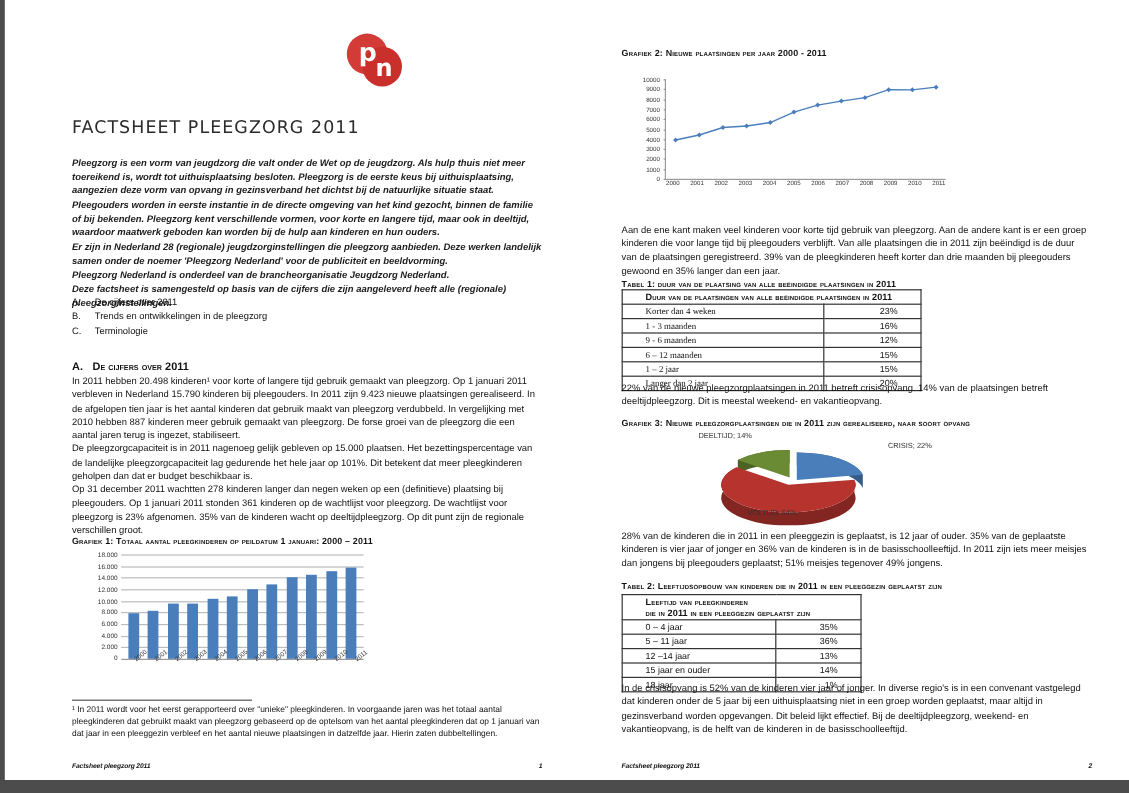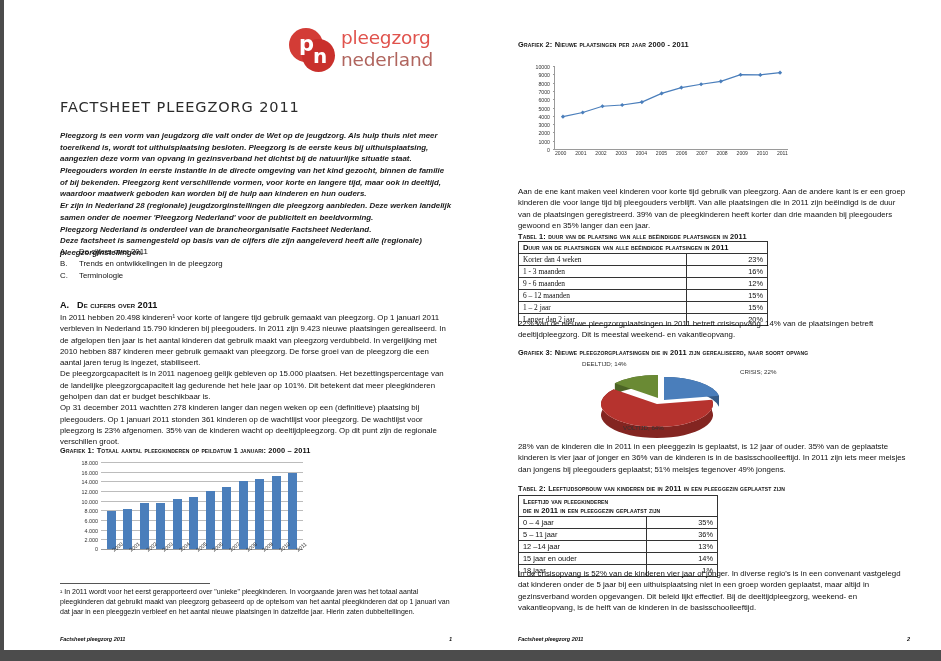--- a/index.html
+++ b/index.html
@@ -158,21 +158,21 @@
   .cl-xlab { font-size: 5.1px; color: #333; white-space: nowrap; }
 
   #para-b { top: 186px; }
   #cap-t1 { top: 232px; }
 
   table.ftable {
     position: absolute; border-collapse: collapse;
     font-size: 7.4px; color: #111;
   }
   table.ftable td, table.ftable th {
-    border: 1px solid #333; padding: 1px 4px; text-align: left; font-weight: 500;
+    border: 1px solid #333; padding: 1px 19px; text-align: left; font-weight: 500;
   }
   table.ftable th {
     font-weight: bold; font-variant: small-caps; font-size: 7.6px; letter-spacing: 0.1px;
   }
   table.ftable td.num { text-align: right; }
   #tabel1 { left: 56px; top: 241px; width: 250px; }
   #tabel1 td.lbl { width: 168px; font-family: Liberation Serif, serif; }
   #tabel2 { left: 56px; top: 495px; width: 200px; }
   #tabel2 td.lbl { width: 128px; }
 
@@ -199,32 +199,28 @@
   <div class="page page-left">
     <div class="page-inner">
 
       <div class="logo-wrap">
         <div class="logo-marks">
           <div class="circ circ-a"></div>
           <div class="circ circ-b"></div>
           <div class="logo-letter letter-p">p</div>
           <div class="logo-letter letter-n">n</div>
         </div>
-        <div class="logo-text">
-          <div class="ln1">pleegzorg</div>
-          <div class="ln2">nederland</div>
-        </div>
       </div>
 
       <div class="doc-title">FACTSHEET PLEEGZORG 2011</div>
 
       <div class="intro">
         <p>Pleegzorg is een vorm van jeugdzorg die valt onder de Wet op de jeugdzorg. Als hulp thuis niet meer toereikend is, wordt tot uithuisplaatsing besloten. Pleegzorg is de eerste keus bij uithuisplaatsing, aangezien deze vorm van opvang in gezinsverband het dichtst bij de natuurlijke situatie staat. Pleegouders worden in eerste instantie in de directe omgeving van het kind gezocht, binnen de familie of bij bekenden. Pleegzorg kent verschillende vormen, voor korte en langere tijd, maar ook in deeltijd, waardoor maatwerk geboden kan worden bij de hulp aan kinderen en hun ouders.</p>
         <p class="gap">Er zijn in Nederland 28 (regionale) jeugdzorginstellingen die pleegzorg aanbieden. Deze werken landelijk samen onder de noemer 'Pleegzorg Nederland' voor de publiciteit en beeldvorming.</p>
-        <p class="gap">Pleegzorg Nederland is onderdeel van de brancheorganisatie Factsheet Nederland.</p>
+        <p class="gap">Pleegzorg Nederland is onderdeel van de brancheorganisatie Jeugdzorg Nederland.</p>
         <p class="gap">Deze factsheet is samengesteld op basis van de cijfers die zijn aangeleverd heeft alle (regionale) pleegzorginstellingen.</p>
       </div>
 
       <div class="list-block">
         <ol>
           <li>
             <span class="mk">A.</span>
             <span>De cijfers over 2011</span>
           </li>
           <li>

